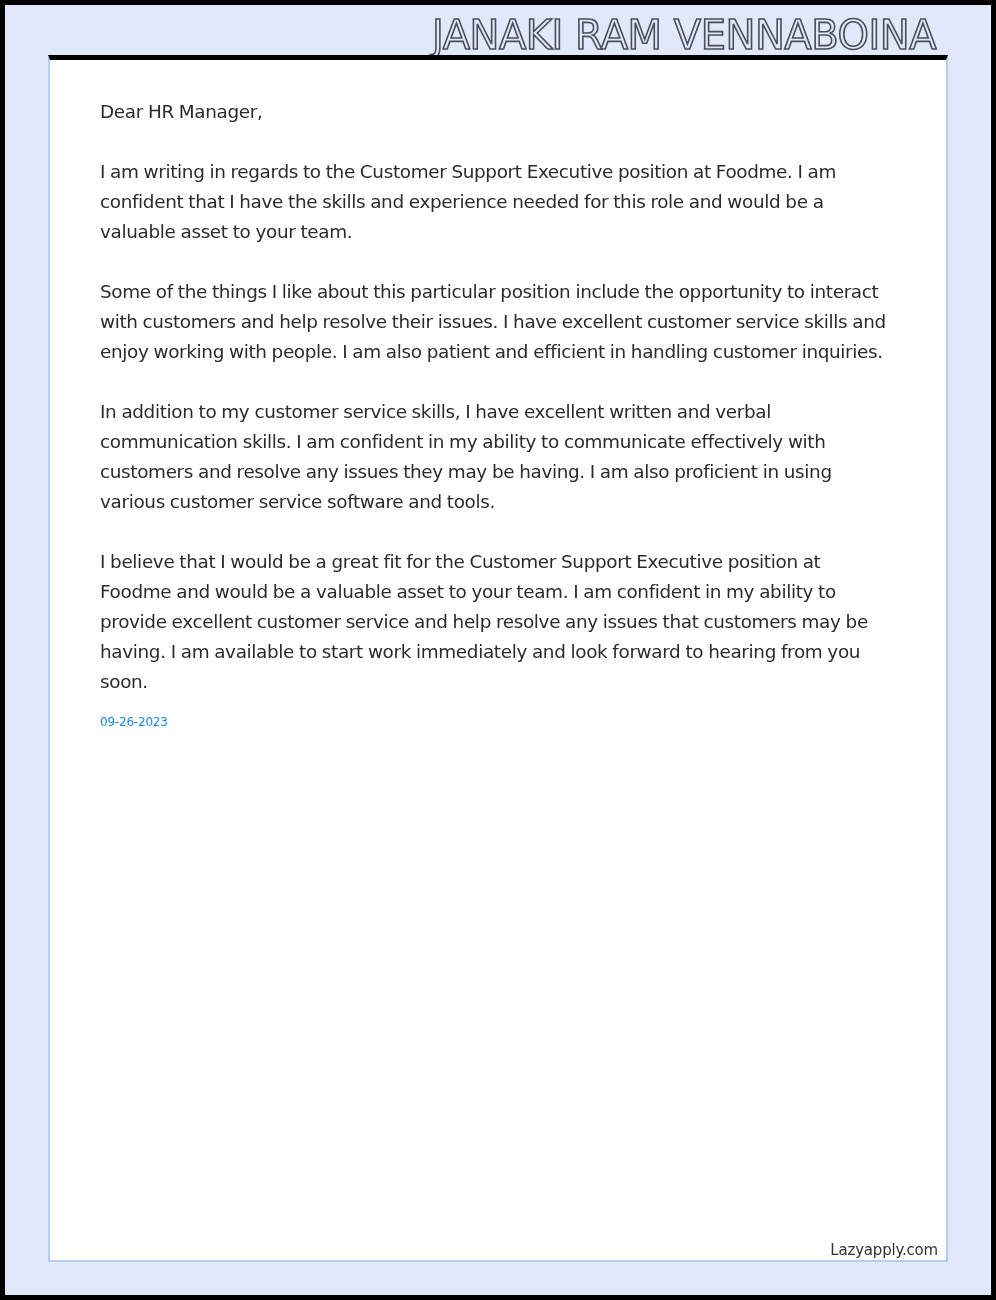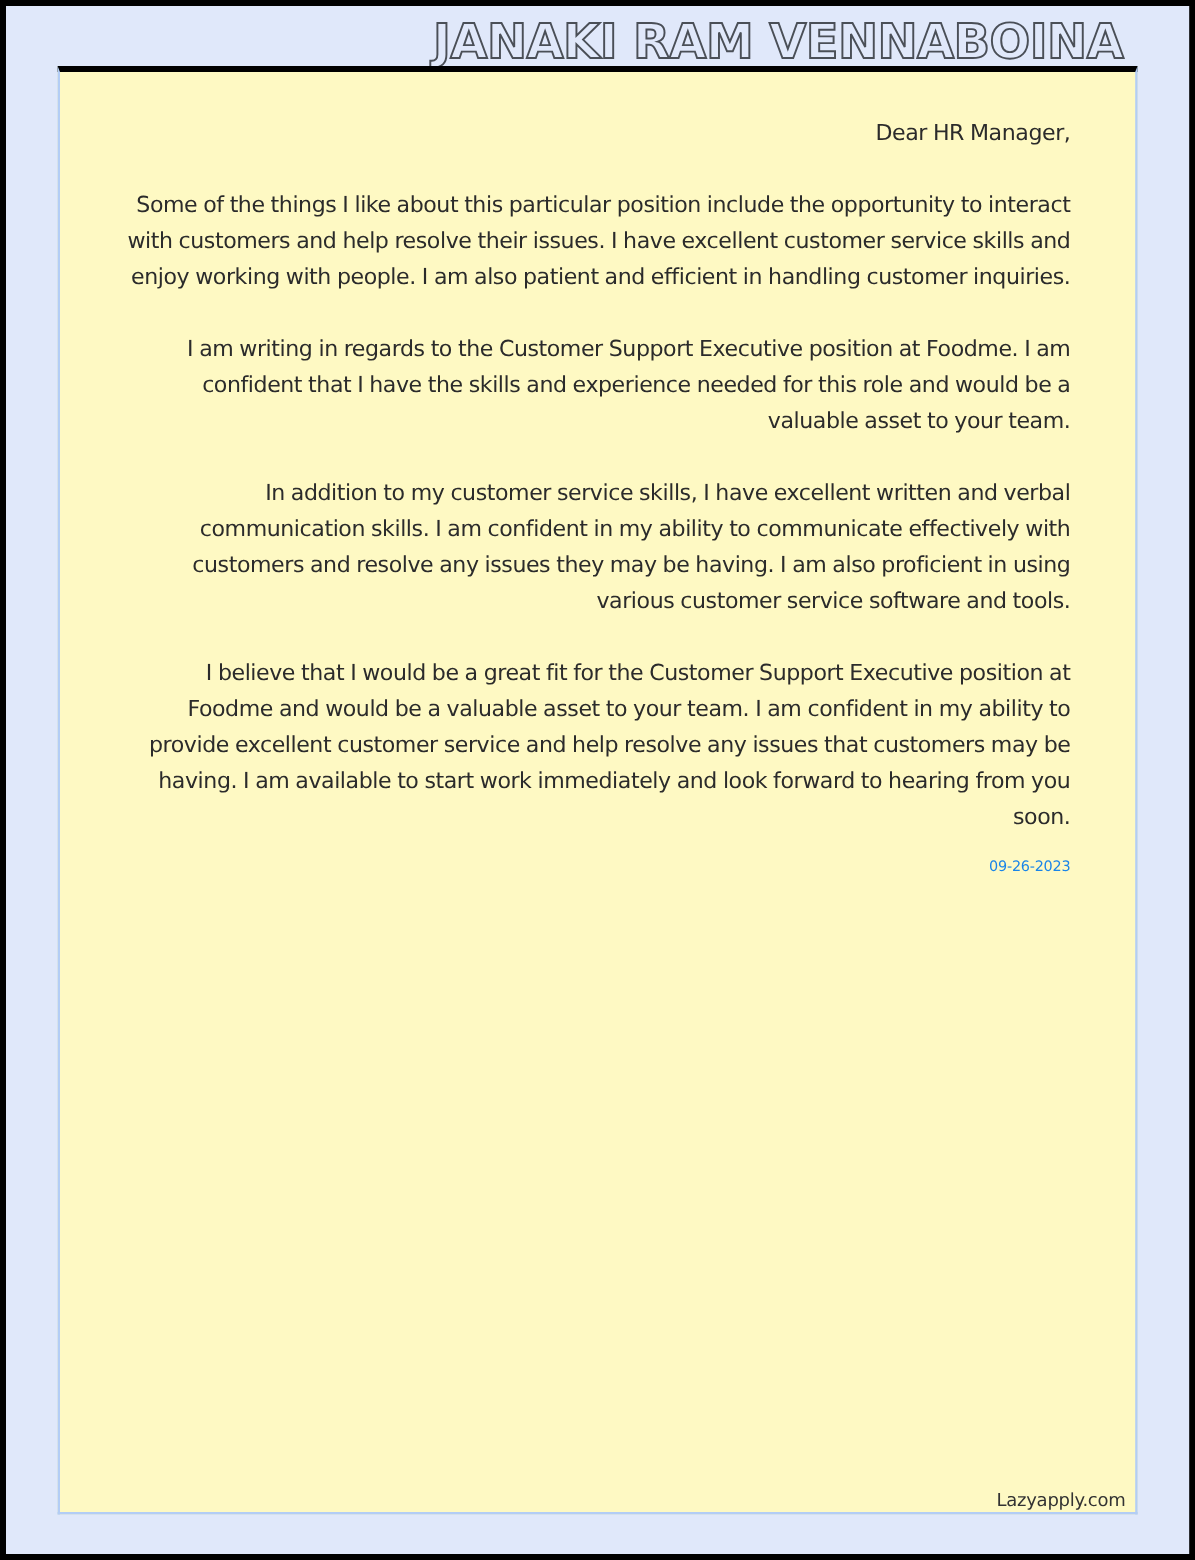--- a/index.html
+++ b/index.html
@@ -22,38 +22,37 @@
       height: 1290px;
       background: #e0e8fa;
     }
     .name-header {
       position: absolute;
       right: 60px;
       top: 12px;
       font-family: "DejaVu Sans", "Liberation Sans", sans-serif;
       font-size: 40px;
       line-height: 46px;
-      font-weight: bold;
+      font-weight: normal;
       letter-spacing: -0.5px;
       color: #e0e8fa;
       -webkit-text-stroke: 1.6px #4a4f57;
       white-space: nowrap;
     }
     .card {
       position: absolute;
       left: 48px;
       top: 55px;
       width: 896px;
       height: 1200px;
-      background: #fef9c3;
+      background: #ffffff;
       border-top: 5px solid #000000;
       border-left: 2px solid #b3cdf5;
       border-right: 2px solid #b3cdf5;
       border-bottom: 2px solid #b3cdf5;
-      text-align: right;
     }
     .letter {
       position: absolute;
       left: 50px;
       top: 37px;
       width: 792px;
       font-size: 18.4px;
       line-height: 30px;
       color: #2b2b2b;
       letter-spacing: -0.35px;
@@ -87,21 +86,21 @@
 </head>
 <body>
 
 <div class="page-bg"></div>
 
 <div class="name-header">JANAKI RAM VENNABOINA</div>
 
 <div class="card">
   <div class="letter">
     <p class="salutation">Dear HR Manager,</p>
+    <p>I am writing in regards to the Customer Support Executive position at Foodme. I am confident that I have the skills and experience needed for this role and would be a valuable asset to your team.</p>
     <p>Some of the things I like about this particular position include the opportunity to interact with customers and help resolve their issues. I have excellent customer service skills and enjoy working with people. I am also patient and efficient in handling customer inquiries.</p>
-    <p>I am writing in regards to the Customer Support Executive position at Foodme. I am confident that I have the skills and experience needed for this role and would be a valuable asset to your team.</p>
     <p>In addition to my customer service skills, I have excellent written and verbal communication skills. I am confident in my ability to communicate effectively with customers and resolve any issues they may be having. I am also proficient in using various customer service software and tools.</p>
     <p class="last">I believe that I would be a great fit for the Customer Support Executive position at Foodme and would be a valuable asset to your team. I am confident in my ability to provide excellent customer service and help resolve any issues that customers may be having. I am available to start work immediately and look forward to hearing from you soon.</p>
     <div class="date">09-26-2023</div>
   </div>
 
   <div class="footer-brand">Lazyapply.com</div>
 </div>
 
 </body></html>

